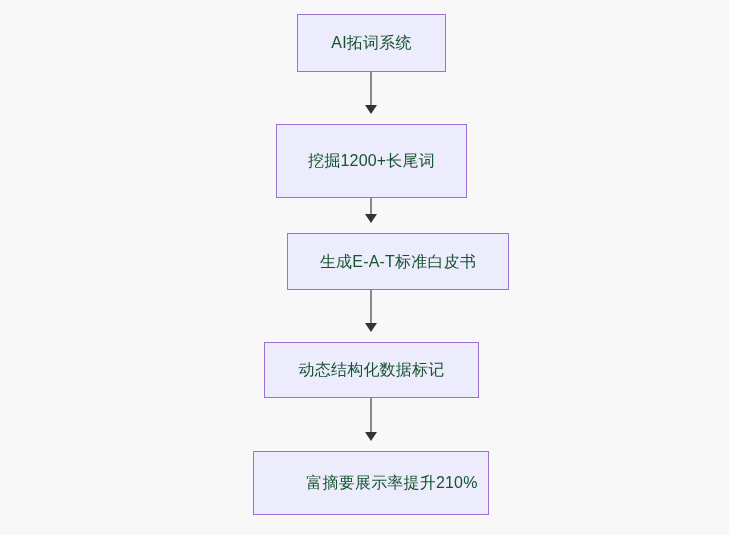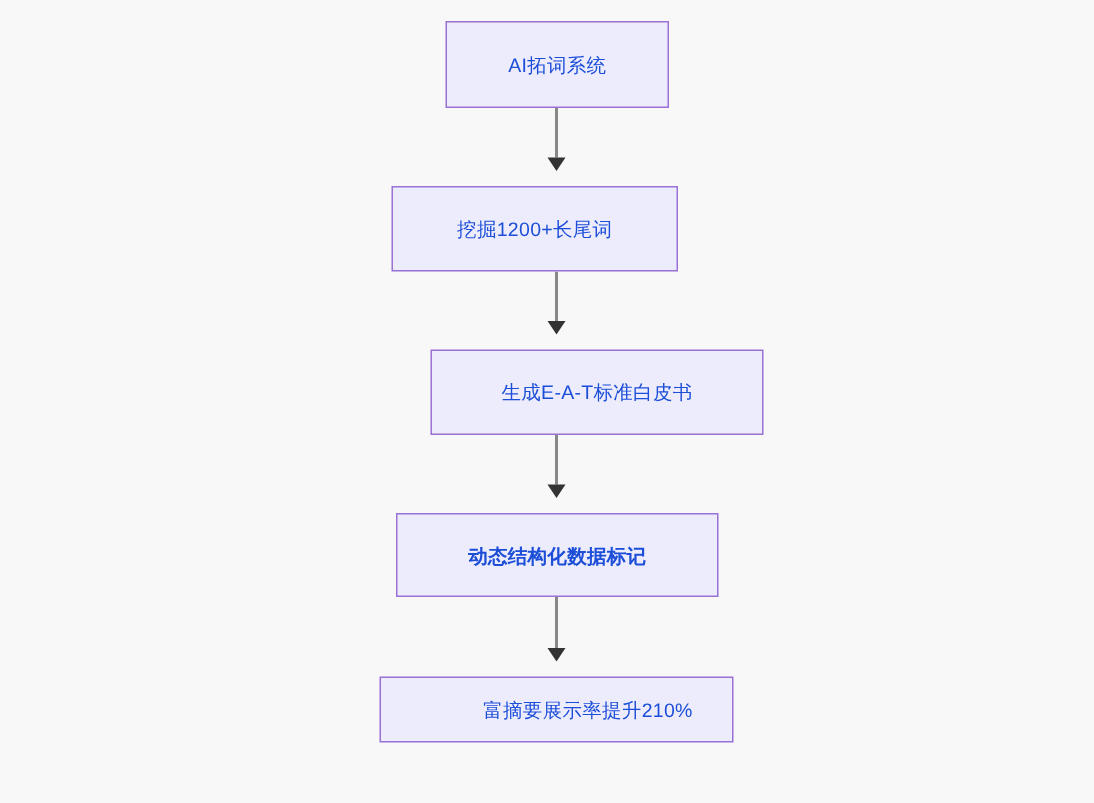--- a/index.html
+++ b/index.html
@@ -19,22 +19,22 @@
     height: 535px;
   }
   .node {
     position: absolute;
     box-sizing: border-box;
     background: #ececfd;
     border: 1px solid #9a72d4;
     display: flex;
     align-items: center;
     justify-content: center;
-    color: #1d4ed8;
-    font-size: 13px;
+    color: #14532d;
+    font-size: 16px;
     line-height: 1;
     letter-spacing: 0.2px;
     white-space: nowrap;
   }
   .node-label {
     display: block;
   }
   .edge {
     position: absolute;
   }
@@ -74,29 +74,29 @@
 
   <div class="edge">
     <div class="edge-line" style="left:370px; top:398px; height:34px;"></div>
     <div class="edge-arrow" style="left:365px; top:432px;"></div>
   </div>
 
   <div class="node" style="left:297px; top:14px; width:149px; height:58px;">
     <span class="node-label">AI拓词系统</span>
   </div>
 
-  <div class="node" style="left:261px; top:124px; width:191px; height:57px;">
+  <div class="node" style="left:276px; top:124px; width:191px; height:74px;">
     <span class="node-label">挖掘1200+长尾词</span>
   </div>
 
   <div class="node" style="left:261px; top:233px; width:222px; height:57px;margin-left:26px;">
     <span class="node-label">生成E-A-T标准白皮书</span>
   </div>
 
-  <div class="node" style="left:264px; top:342px; width:215px; height:56px;font-weight:bold;">
+  <div class="node" style="left:264px; top:342px; width:215px; height:56px;">
     <span class="node-label">动态结构化数据标记</span>
   </div>
 
-  <div class="node" style="left:253px; top:451px; width:236px; height:44px;padding-left:42px;">
+  <div class="node" style="left:253px; top:451px; width:236px; height:64px;padding-left:42px;">
     <span class="node-label">富摘要展示率提升210%</span>
   </div>
 
 </div>
 
 </body></html>

